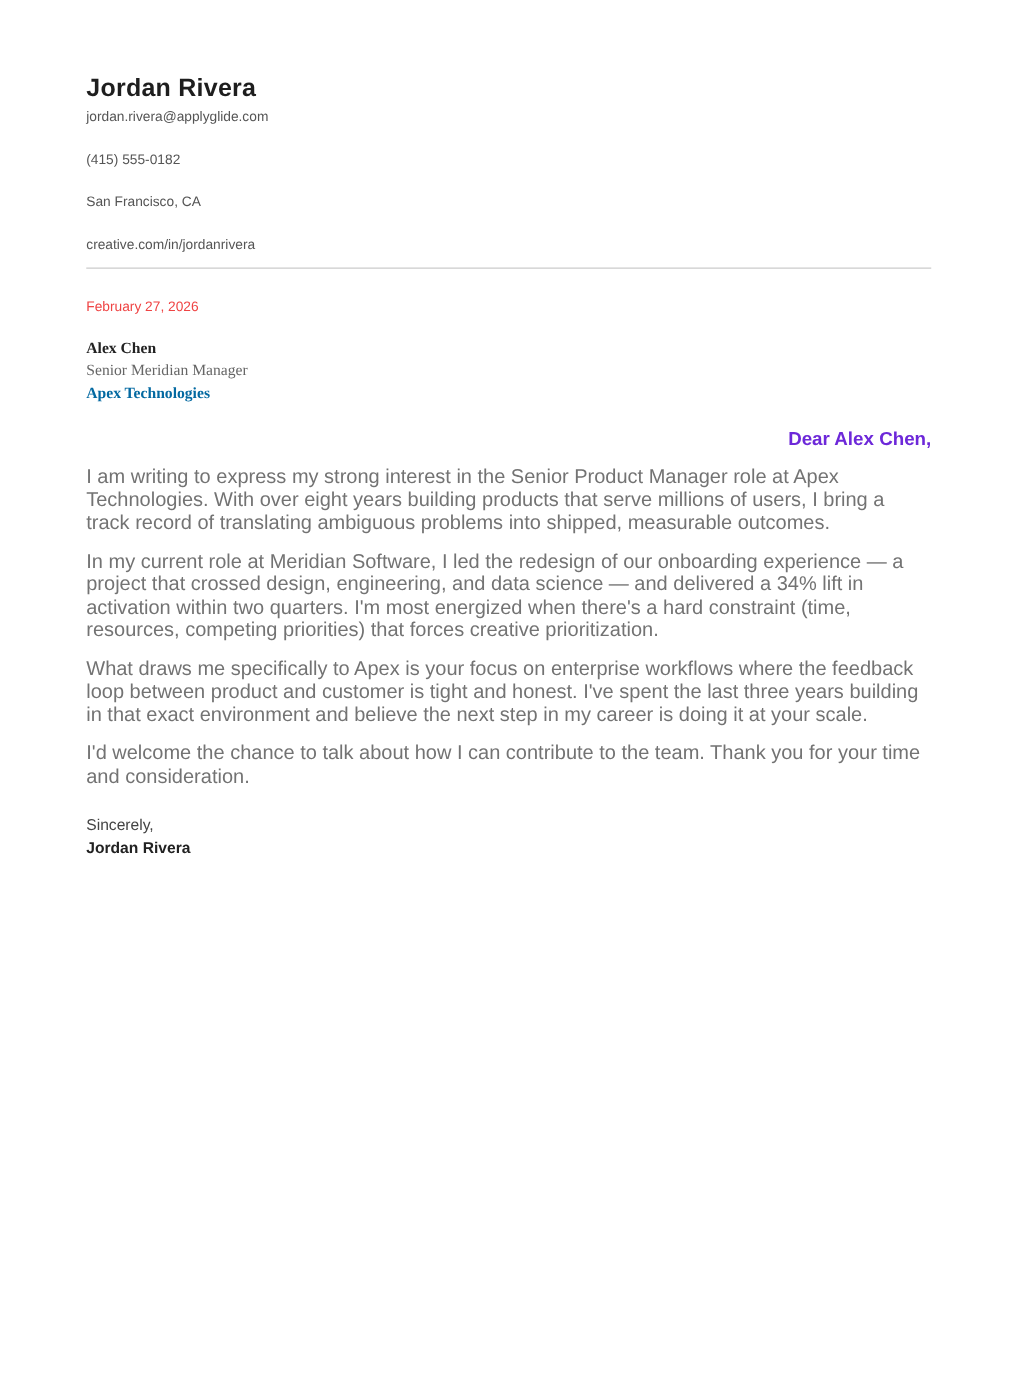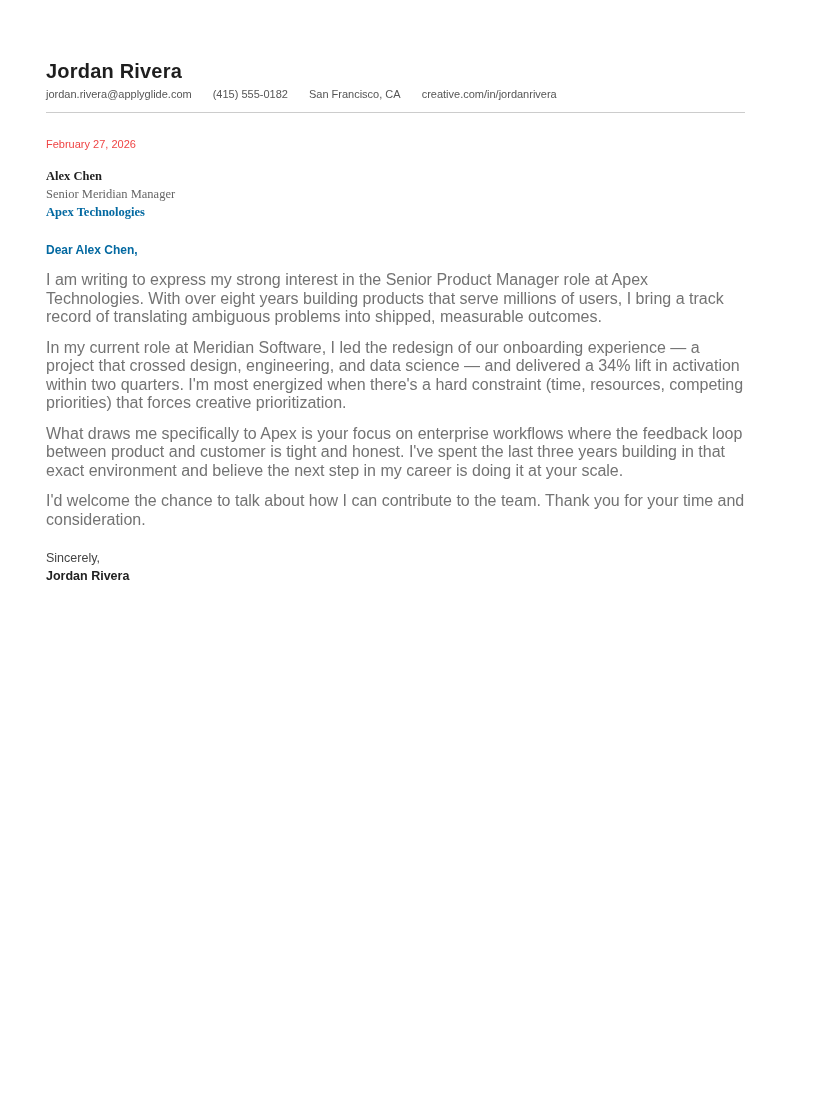--- a/index.html
+++ b/index.html
@@ -12,37 +12,39 @@
     width: 816px;
     height: 1100px;
     background: #ffffff;
     font-family: "Liberation Sans", sans-serif;
     box-sizing: border-box;
     overflow: hidden;
   }
   .letter {
     box-sizing: border-box;
     padding: 62px 71px 0 46px;
+    margin-left: 23px;
   }
   .candidate-name {
     margin: 0;
     font-size: 20px;
     line-height: 19px;
     font-weight: 700;
     color: #1e1e1e;
     letter-spacing: 0.2px;
   }
   .contact-row {
     display: flex;
     gap: 21px;
     margin-top: 7px;
     font-size: 11px;
     line-height: 13px;
     color: #555555;
     white-space: nowrap;
+    flex-direction: column;
   }
   .rule {
     border: none;
     border-top: 1px solid #cccccc;
     margin: 11px 0 0 0;
   }
   .letter-date {
     margin-top: 22px;
     font-size: 11px;
     line-height: 18px;
@@ -60,24 +62,25 @@
   }
   .recipient-title {
     color: #666666;
   }
   .recipient-company {
     font-weight: 700;
     color: #0369a1;
   }
   .salutation {
     margin-top: 20px;
-    font-size: 12px;
+    font-size: 15px;
     line-height: 18px;
     font-weight: 700;
-    color: #0369a1;
+    color: #6d28d9;
+    text-align: right;
   }
   p.body-paragraph {
     margin: 12px 0 0 0;
     font-size: 16px;
     line-height: 18.5px;
     color: #737373;
   }
   .closing {
     margin-top: 20px;
     font-size: 12.5px;

